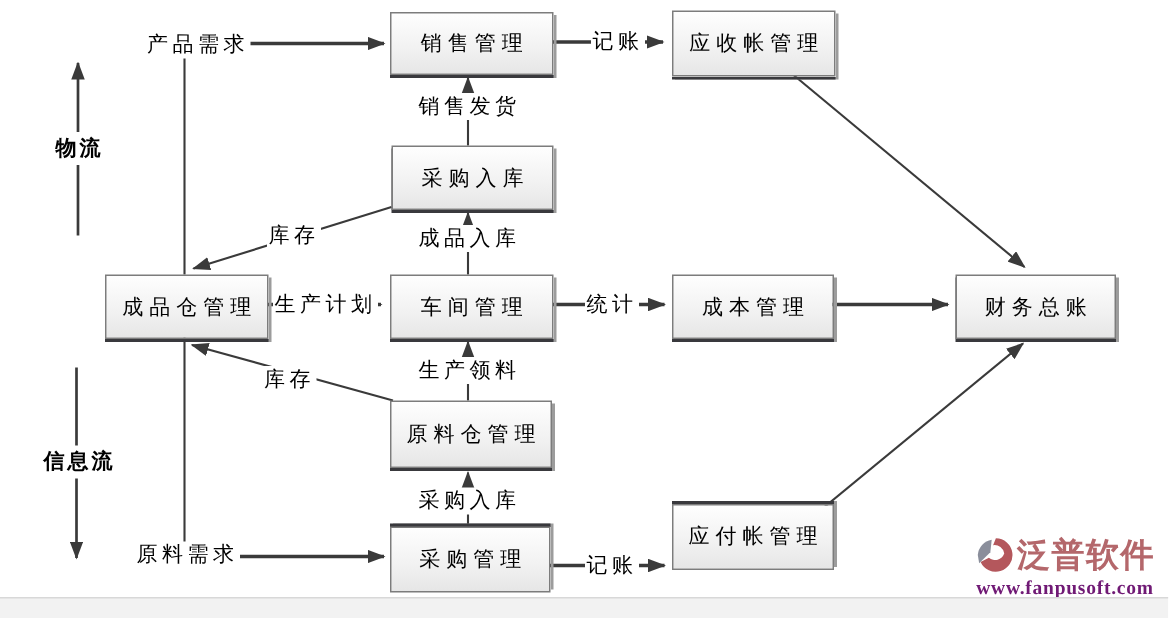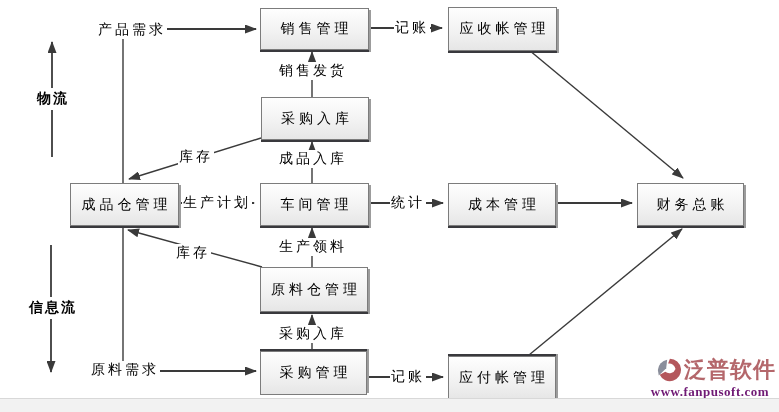--- a/index.html
+++ b/index.html
@@ -10,21 +10,21 @@
        border:1px solid #7c7c7c;
        background:linear-gradient(180deg,#fefefe 0%,#f1f1f1 60%,#e6e6e6 100%);
        box-shadow:0 2px 0 #39393d, 2px 2px 0 #9c9c9c;
        font-size:14px;letter-spacing:4px;text-indent:4px;color:#000;white-space:nowrap;}
   .box.shadow-up{box-shadow:0 -2px 0 #39393d, 2px -2px 0 #9c9c9c;}
   .elabel{position:absolute;transform:translate(-50%,-50%);background:#fff;
           padding:0 1px;font-size:14px;letter-spacing:3px;color:#000;white-space:nowrap;}
   .flowlabel{position:absolute;transform:translate(-50%,-50%);background:#fff;
           padding:2px 1px;font-size:14px;letter-spacing:2px;color:#000;white-space:nowrap;font-weight:bold;}
   .watermark{position:absolute;left:644px;top:354px;width:132px;text-align:center;}
-  .wm-row{display:flex;align-items:center;justify-content:flex-end;gap:2px;height:32px;}
+  .wm-row{display:flex;align-items:center;justify-content:center;gap:2px;height:32px;}
   .wm-brand{font-size:22px;font-weight:bold;letter-spacing:1px;}
   .wm-url{font-size:13px;font-weight:bold;letter-spacing:0.5px;margin-top:-2px;}
   .footer{position:absolute;left:0;right:0;bottom:0;height:13px;background:#f2f2f2;
           border-top:1px solid #d8d8d8;}
 </style>
 </head>
 <body>
 
 <div class="stage">
 
@@ -74,21 +74,21 @@
 
   <div class="box" style="left:260px;top:8px;width:107px;height:40px">销售管理</div>
   <div class="box" style="left:448px;top:7px;width:107px;height:42px">应收帐管理</div>
   <div class="box" style="left:261px;top:97px;width:106px;height:41px">采购入库</div>
   <div class="box" style="left:70px;top:183px;width:107px;height:41px">成品仓管理</div>
   <div class="box" style="left:260px;top:183px;width:107px;height:41px">车间管理</div>
   <div class="box" style="left:448px;top:183px;width:106px;height:41px">成本管理</div>
   <div class="box" style="left:637px;top:183px;width:105px;height:41px">财务总账</div>
   <div class="box" style="left:260px;top:267px;width:106px;height:43px">原料仓管理</div>
   <div class="box shadow-up" style="left:260px;top:351px;width:105px;height:42px">采购管理</div>
-  <div class="box shadow-up" style="left:448px;top:356px;width:106px;height:42px">应付帐管理</div>
+  <div class="box shadow-up" style="left:448px;top:336px;width:106px;height:42px">应付帐管理</div>
 
   <div class="elabel" style="left:132px;top:30px">产品需求</div>
   <div class="elabel" style="left:412px;top:28px">记账</div>
   <div class="elabel" style="left:313px;top:71px">销售发货</div>
   <div class="elabel" style="left:196px;top:157px">库存</div>
   <div class="elabel" style="left:313px;top:159px">成品入库</div>
   <div class="elabel" style="left:217px;top:203px">生产计划</div>
   <div class="elabel" style="left:408px;top:203px">统计</div>
   <div class="elabel" style="left:313px;top:247px">生产领料</div>
   <div class="elabel" style="left:193px;top:253px">库存</div>

